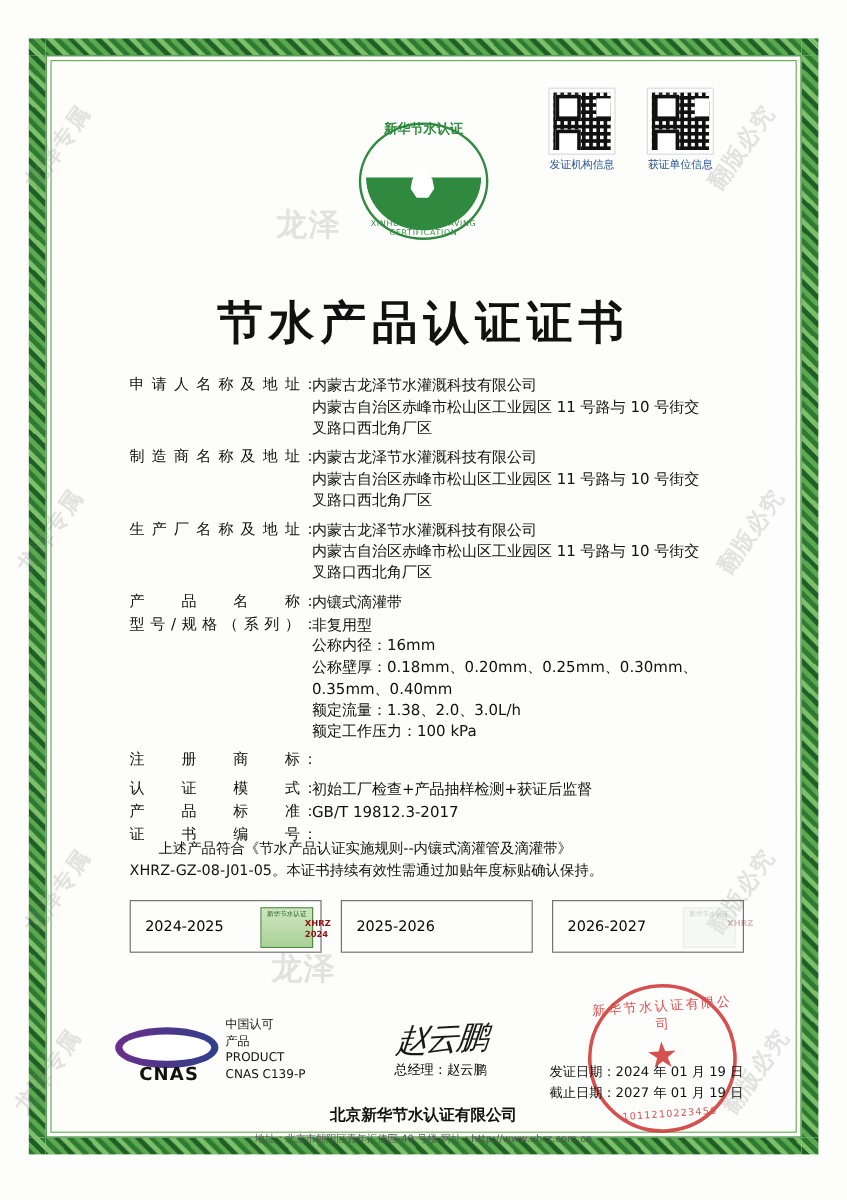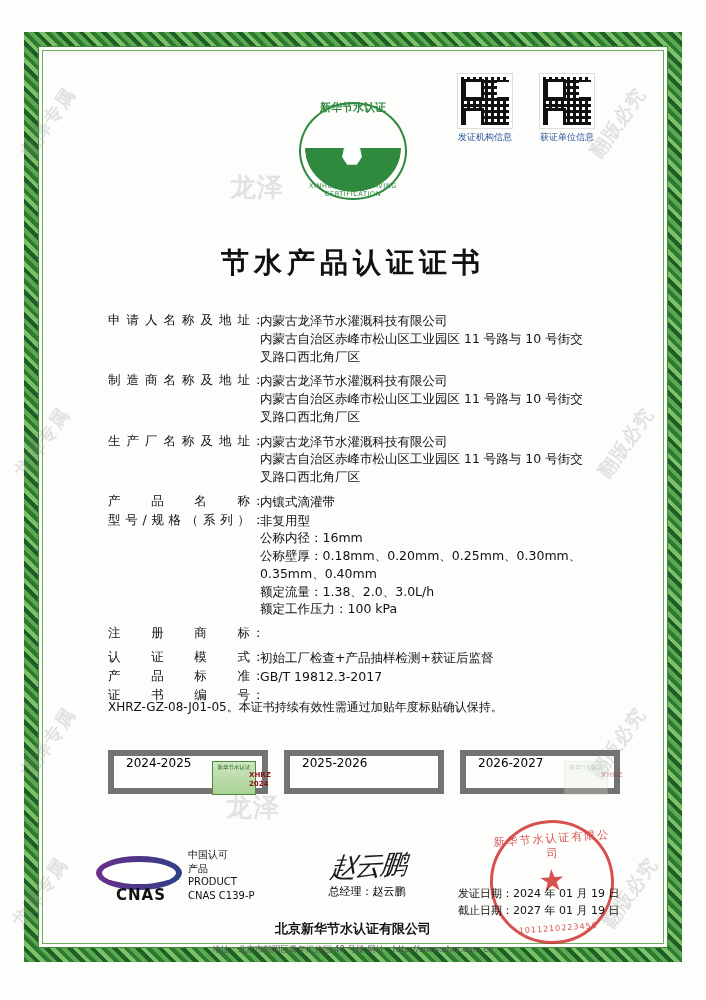--- a/index.html
+++ b/index.html
@@ -126,21 +126,21 @@
     text-align: center;
     font-size: 6.5px; color: #2f8a3f; letter-spacing: .6px;
     font-family: "DejaVu Sans", sans-serif;
   }
 
   
   .doc-title {
     position: absolute;
     left: 0; top: 244px; width: 706px;
     text-align: center;
-    font-size: 28px;
+    font-size: 38px;
     font-weight: bold;
     letter-spacing: 5px;
     color: #111;
     font-family: "DejaVu Sans", sans-serif;
   }
 
   
   .fields {
     position: absolute;
     left: 108px; top: 312px;
@@ -181,23 +181,23 @@
   
   .year-boxes {
     position: absolute;
     left: 108px; top: 750px;
     width: 512px;
     display: flex;
     justify-content: space-between;
   }
   .ybox {
     width: 160px; height: 44px;
-    border: 6px solid #737373;
+    border: 1px solid #737373;
     position: relative;
-    display: flex; align-items: flex-start;
+    display: flex; align-items: center;
     padding-left: 12px;
     font-size: 12px;
     font-family: "DejaVu Sans", sans-serif;
   }
   .ystamp {
     position: absolute; right: 6px; top: 5px;
     width: 44px; height: 34px;
     background: linear-gradient(#cfe6c0, #a9d196);
     border: 1px solid #4e8a3d;
     font-size: 5.5px; color: #1d5c1d;
@@ -435,20 +435,21 @@
       <div class="value">GB/T 19812.3-2017</div>
     </div>
 
     <div class="row">
       <div class="label">证书编号</div>
       <div class="colon">：</div>
     </div>
   </div>
 
   <div class="statement">
+    <div class="l1">上述产品符合《节水产品认证实施规则--内镶式滴灌管及滴灌带》</div>
     <div>XHRZ-GZ-08-J01-05。本证书持续有效性需通过加贴年度标贴确认保持。</div>
   </div>
 
   <div class="year-boxes">
     <div class="ybox">
       <span>2024-2025</span>
       <span class="ystamp">
         <span>新华节水认证</span><br>
         <span class="big">XHRZ</span><br>
         <span class="big">2024</span>

